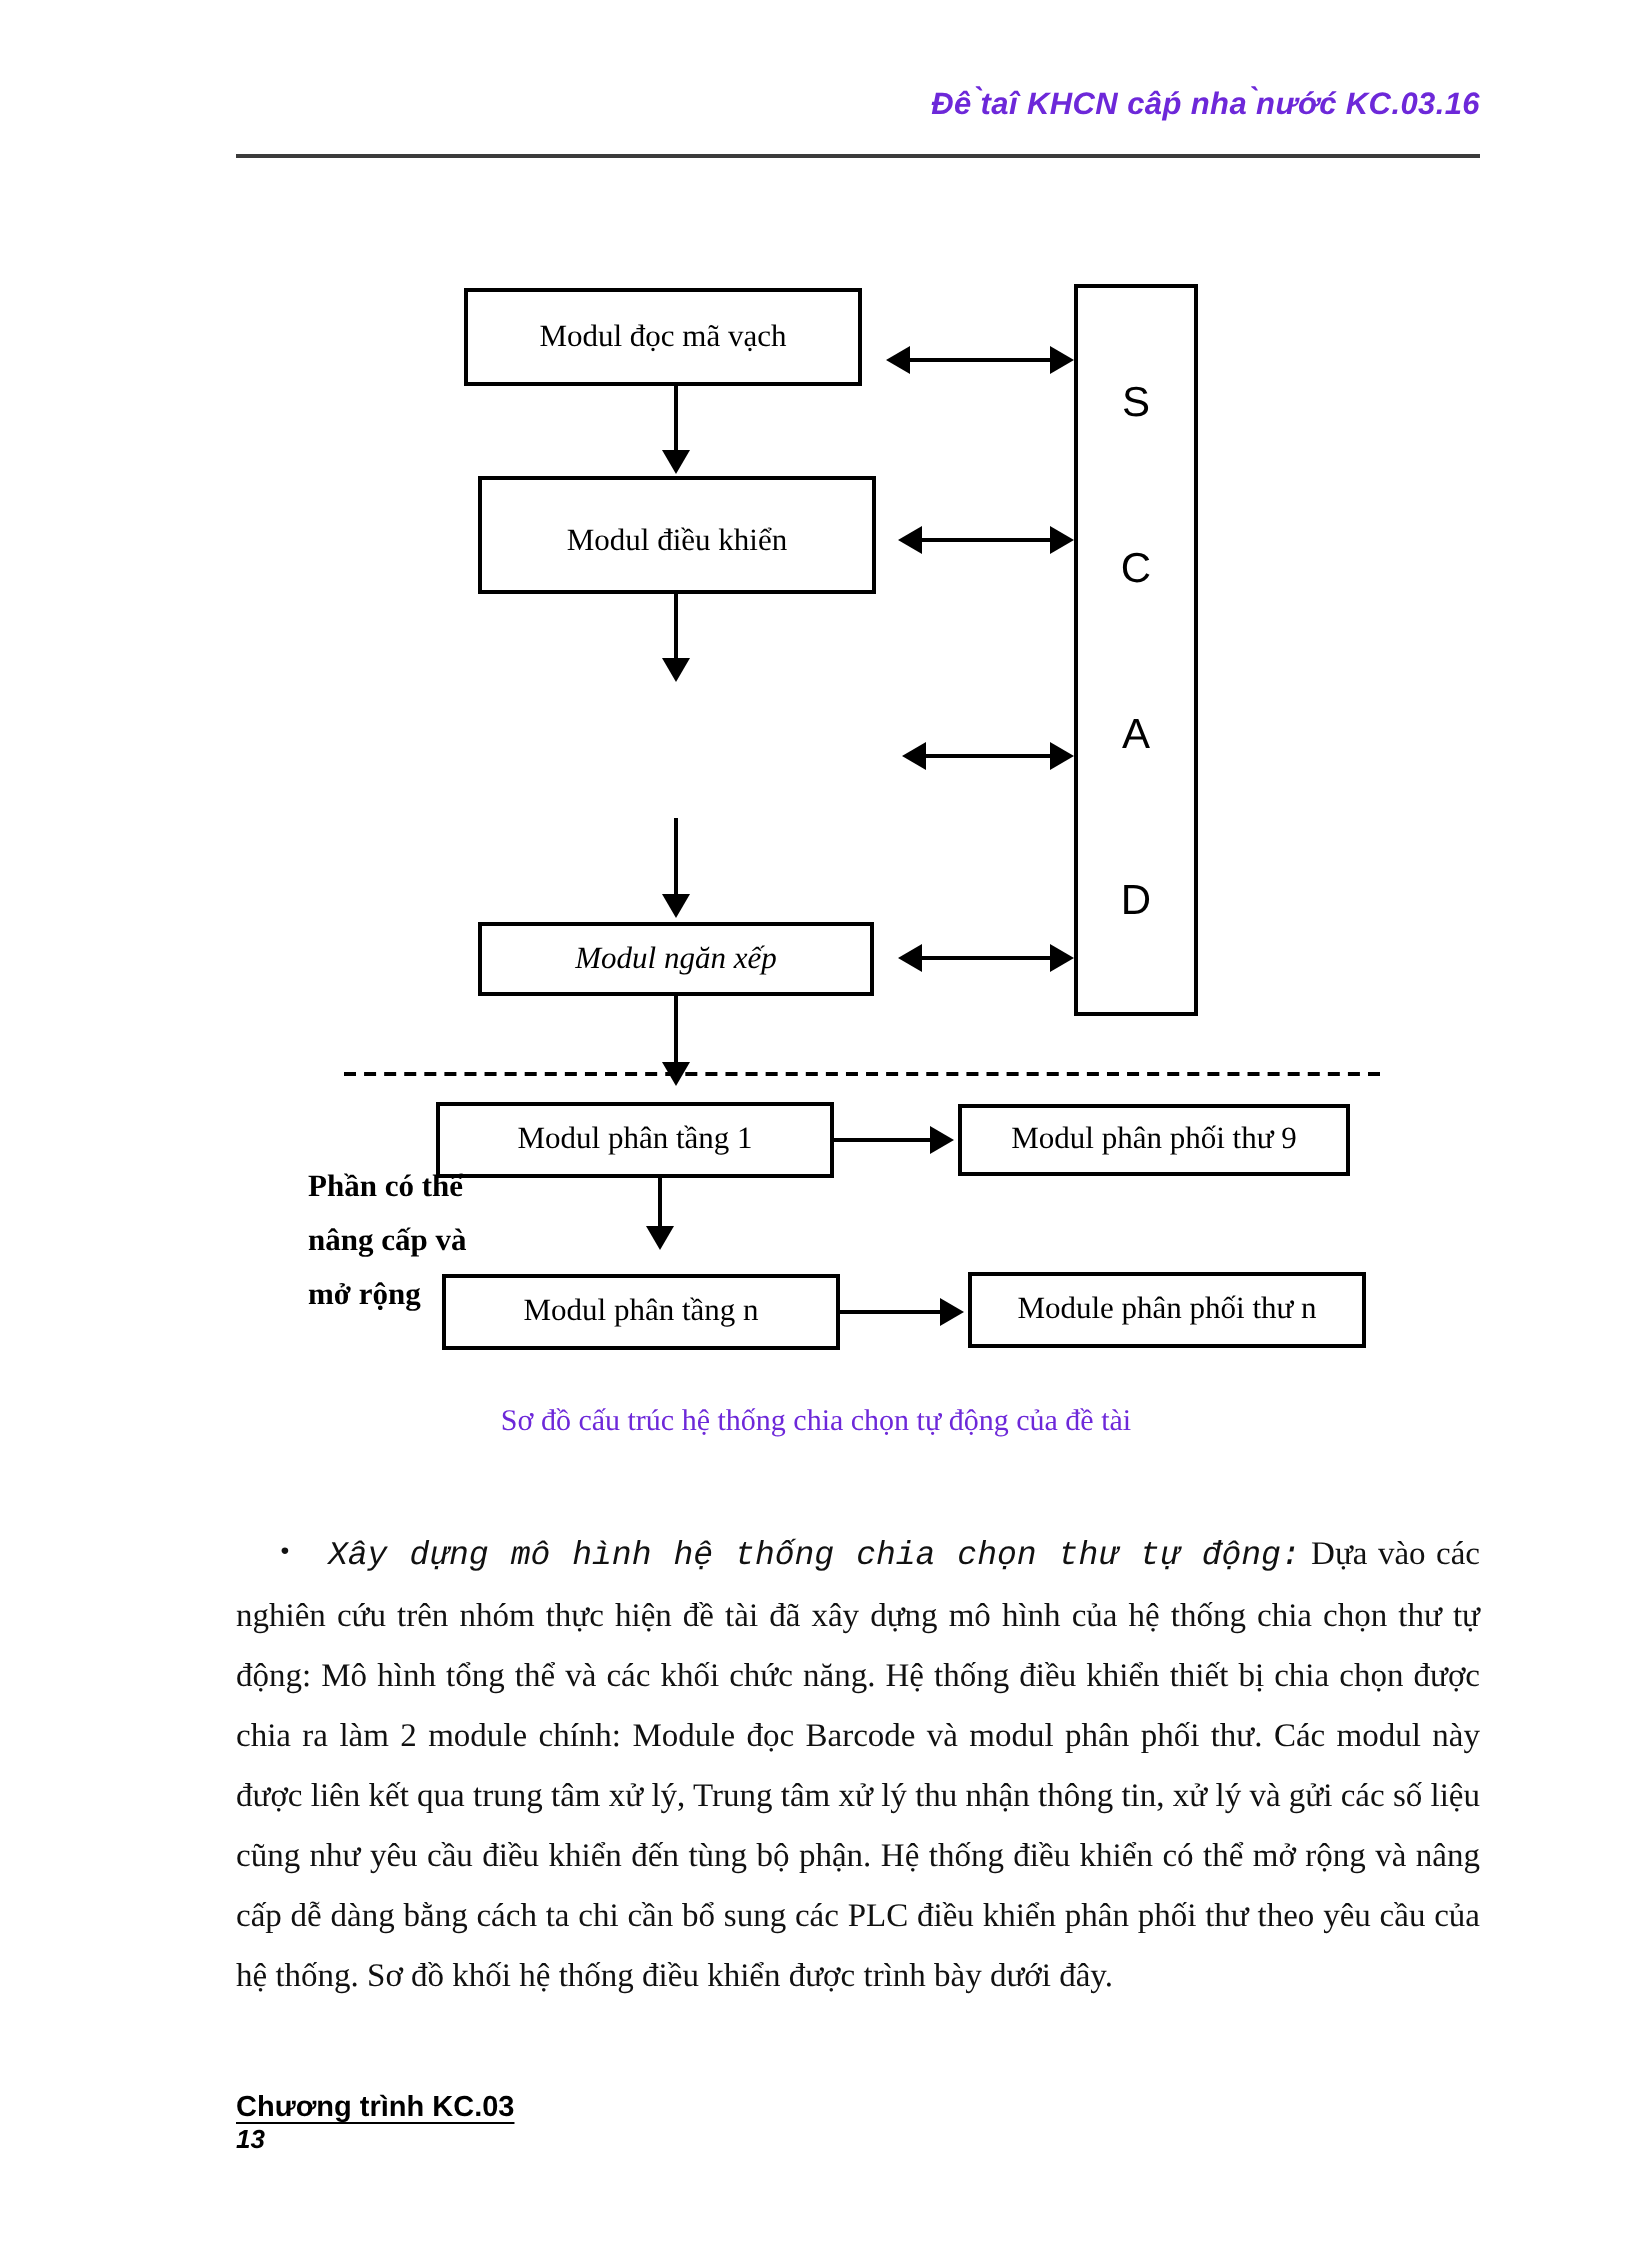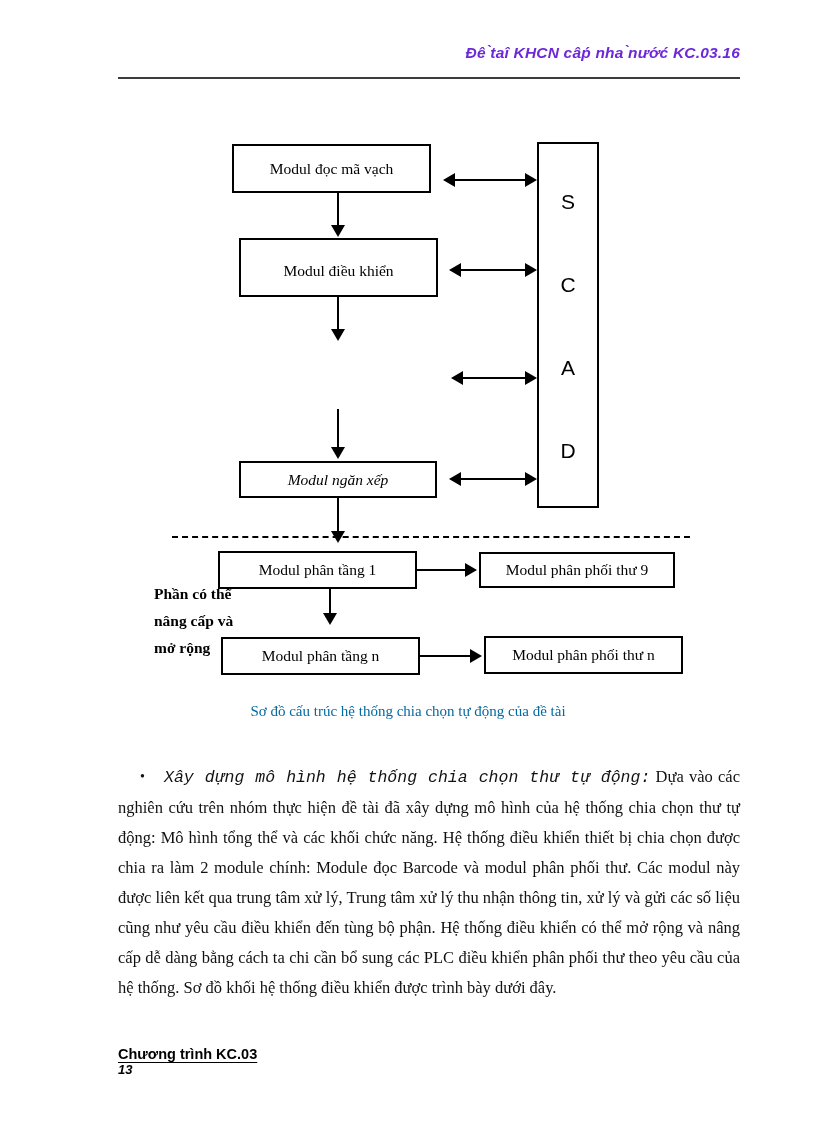--- a/index.html
+++ b/index.html
@@ -146,21 +146,21 @@
 
   
   #figure-caption {
     position: absolute;
     left: 0;
     top: 703px;
     width: 816px;
     text-align: center;
     font-family: "Liberation Serif", serif;
     font-size: 15px;
-    color: #0369a1;
+    color: #6d28d9;
   }
 
   
   #body-text {
     position: absolute;
     left: 118px;
     top: 762px;
     width: 622px;
     font-family: "Liberation Serif", serif;
     font-size: 16.5px;
@@ -277,21 +277,21 @@
 
   <div class="dg-box" style="left:479px; top:552px; width:196px; height:36px;">
     <span>Modul phân phối thư 9</span>
   </div>
 
   <div class="dg-box" style="left:221px; top:637px; width:199px; height:38px;align-items:center;">
     <span>Modul phân tầng n</span>
   </div>
 
   <div class="dg-box" style="left:484px; top:636px; width:199px; height:38px;">
-    <span>Modul phân phối thư n</span>
+    <span>Module phân phối thư n</span>
   </div>
 
   <div class="ln-h" style="left:417px; top:569px; width:50px;"></div>
   <div class="arrow-right" style="left:465px; top:563px;"></div>
 
   <div class="ln-h" style="left:420px; top:655px; width:52px;"></div>
   <div class="arrow-right" style="left:470px; top:649px;"></div>
 
   <div class="ln-v" style="left:329px; top:589px; height:25px;"></div>
   <div class="arrow-down" style="left:323px; top:613px;"></div>

